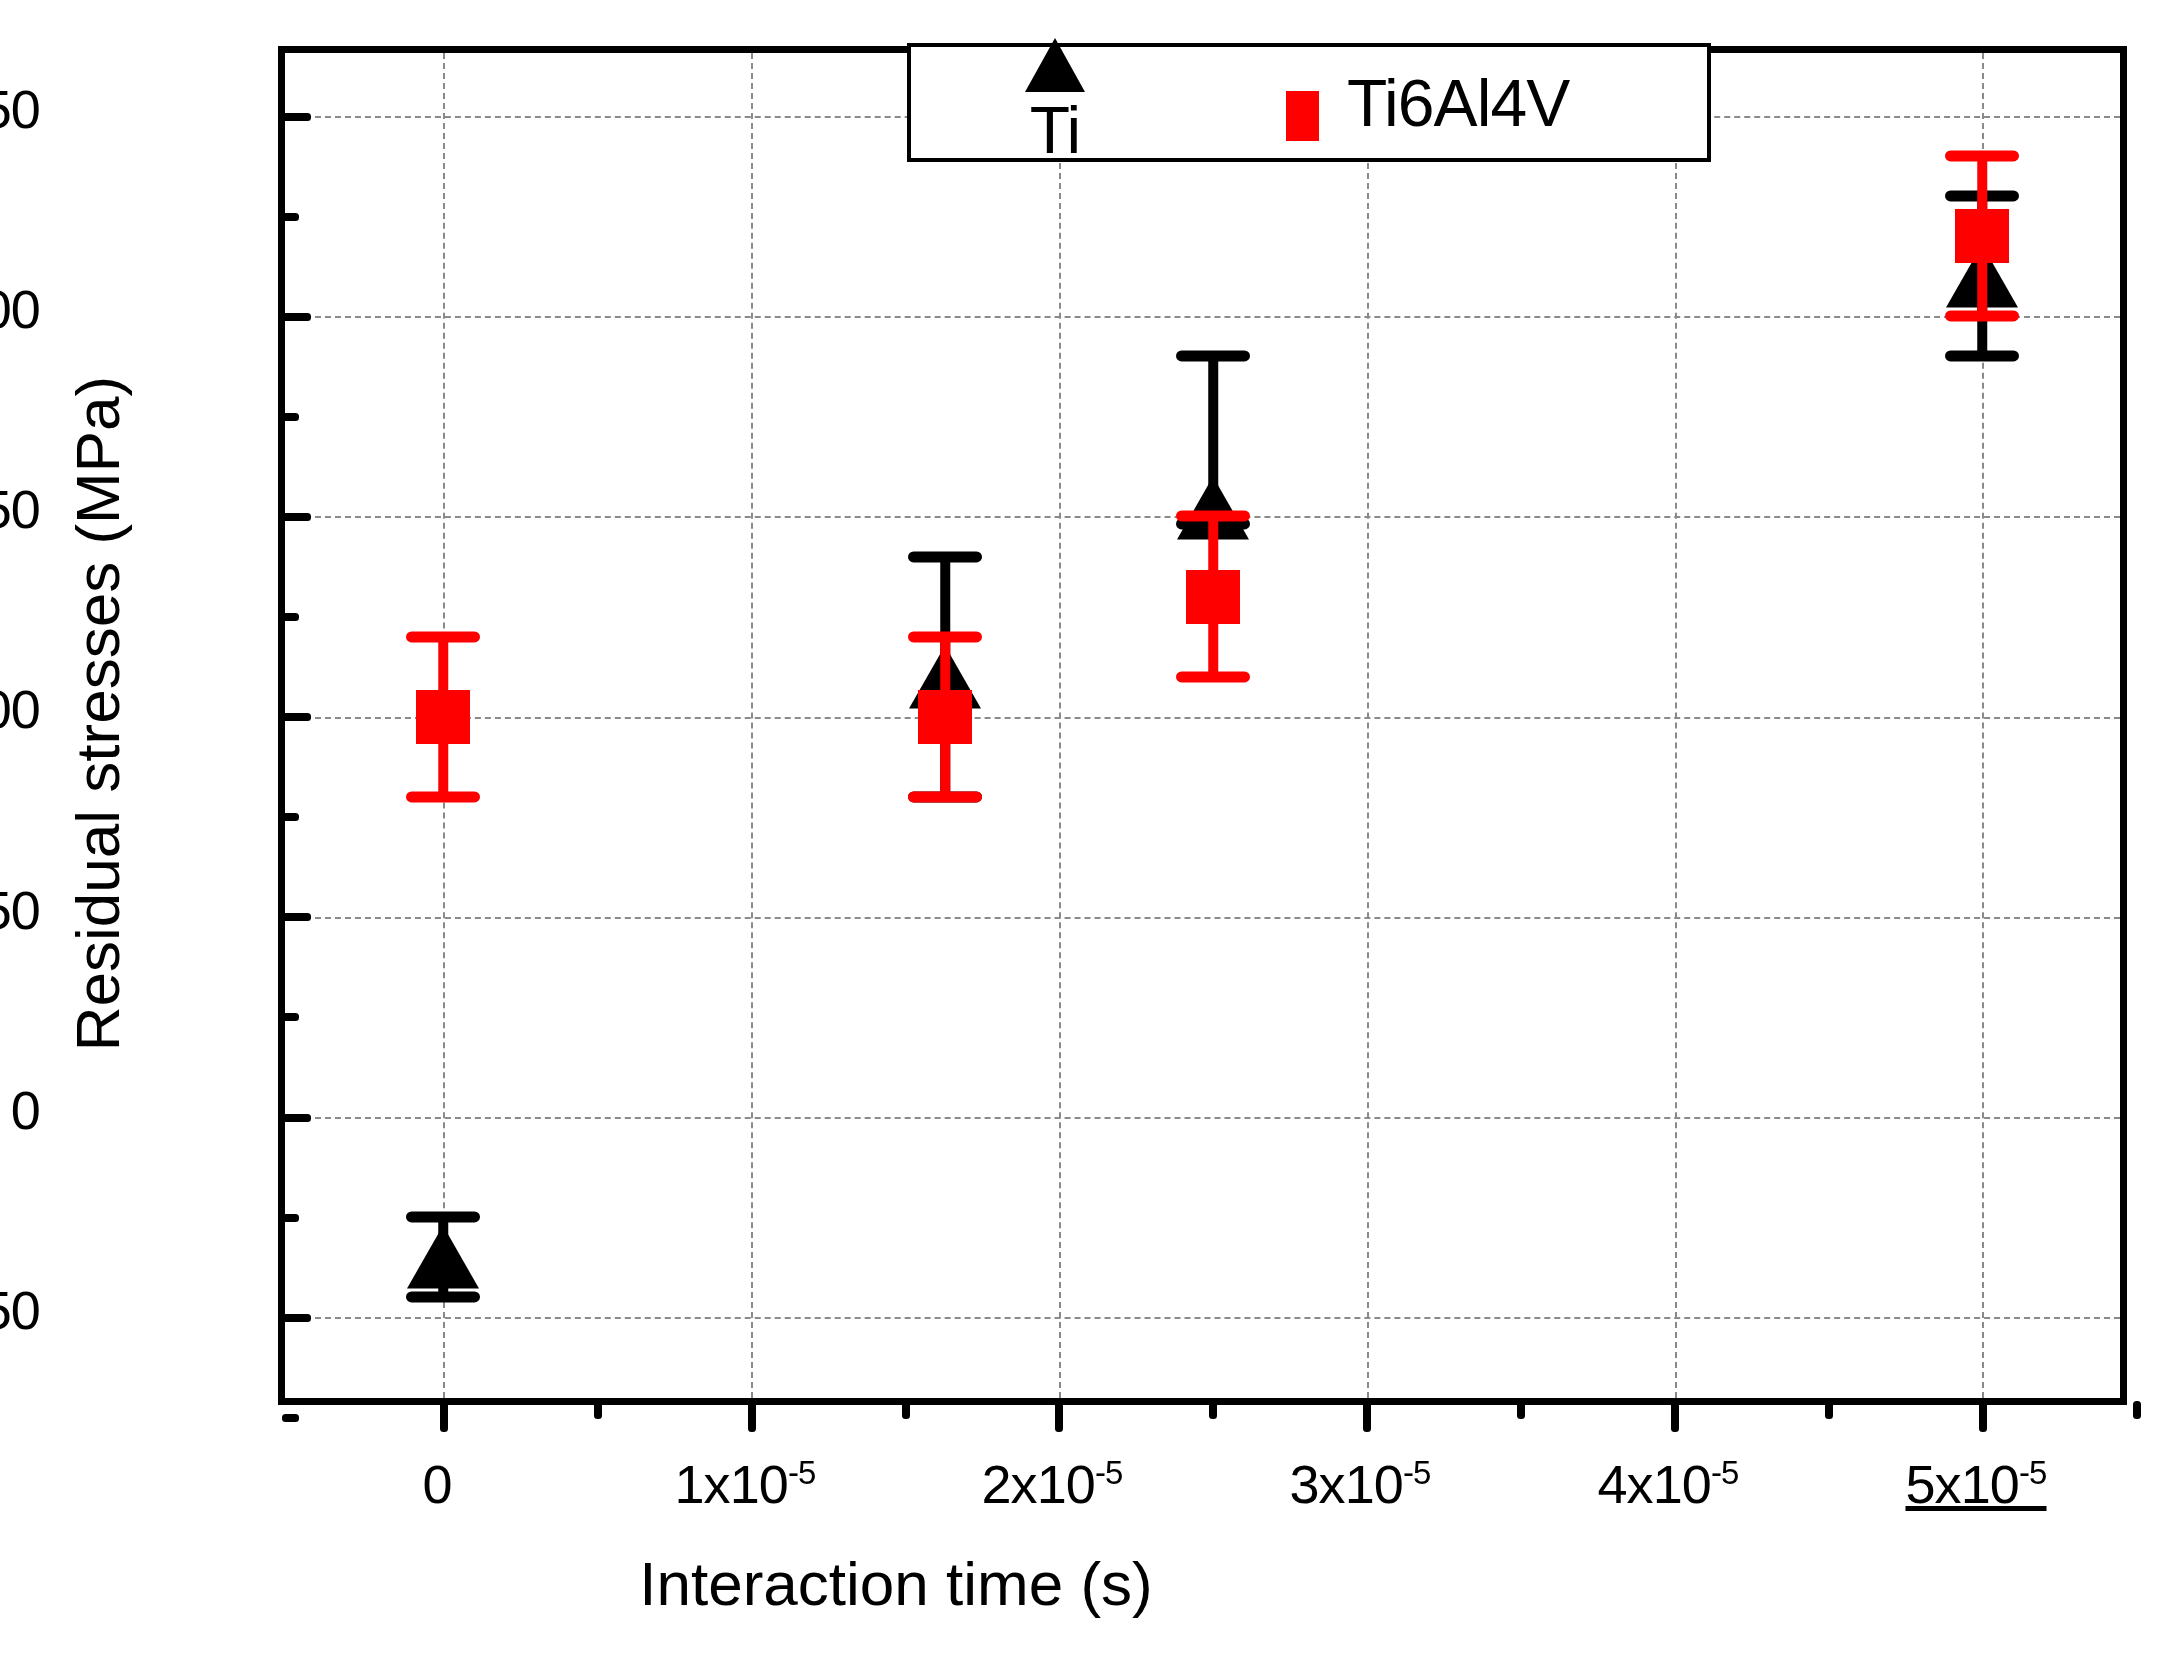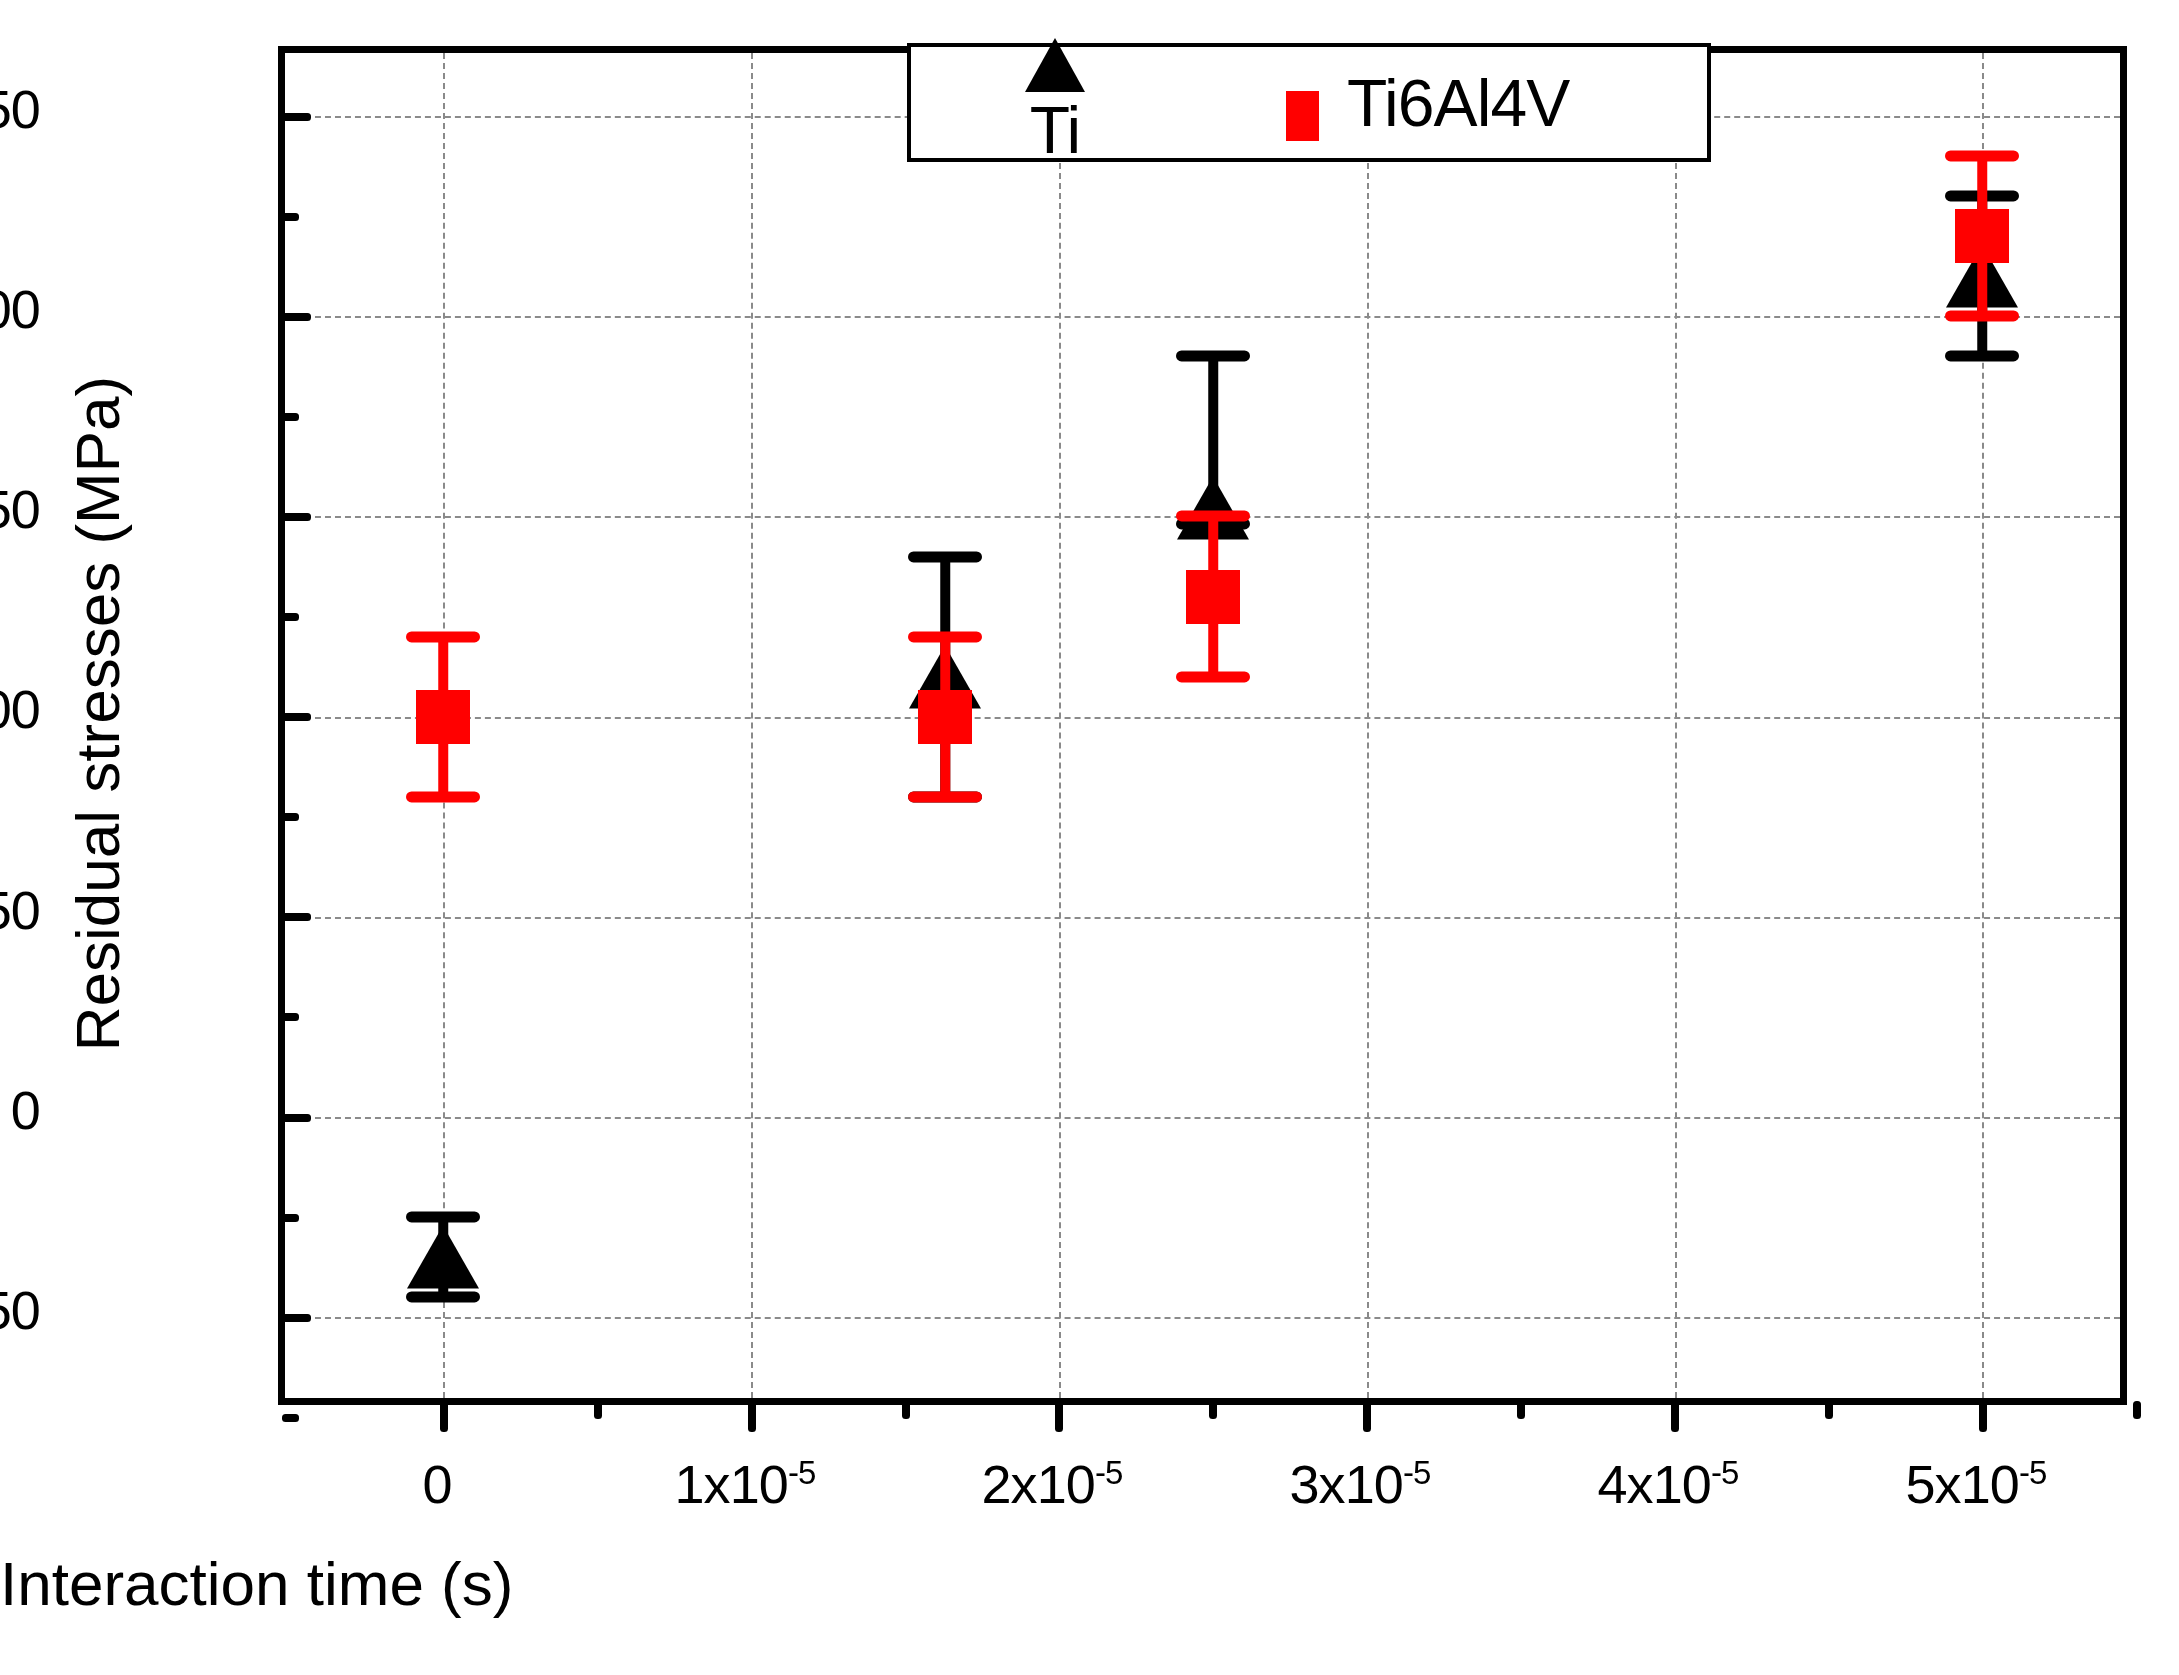--- a/index.html
+++ b/index.html
@@ -39,21 +39,21 @@
     position:absolute;top:1453px;
     font-size:54px;color:#000;white-space:nowrap;
     transform:translateX(-50%);
     letter-spacing:-0.9px;
   }
   .xlab sup{font-size:33px;vertical-align:super;letter-spacing:-0.9px;}
 
   
   #xtitle{
     position:absolute;left:0;top:1548px;width:1792px;
-    text-align:left;font-size:62px;color:#000;
+    text-align:center;font-size:62px;color:#000;
   }
   #ytitle{
     position:absolute;
     left:-508px;top:678px;
     width:1211px;text-align:center;font-size:62px;color:#000;
     transform:rotate(-90deg);
     transform-origin:center center;
   }
 
   
@@ -192,21 +192,21 @@
       <div class="ylab" style="top: 910px;">50</div>
       <div class="ylab" style="top: 1110px;">0</div>
       <div class="ylab" style="top: 1310px;">-50</div>
     </div>
   <div id="tick-labels-x">
       <div class="xlab" style="left: 437px;">0</div>
       <div class="xlab" style="left: 745px;"><span>1x10</span><sup>-5</sup></div>
       <div class="xlab" style="left: 1052px;"><span>2x10</span><sup>-5</sup></div>
       <div class="xlab" style="left: 1360px;"><span>3x10</span><sup>-5</sup></div>
       <div class="xlab" style="left: 1668px;"><span>4x10</span><sup>-5</sup></div>
-      <div class="xlab" style="left: 1976px;"><span>5x10</span><sup>-5</sup></div>
+      <div class="xlab" style="left: 1976px; text-decoration: underline;"><span>5x10</span><sup>-5</sup></div>
     </div>
 
   <div id="xtitle">Interaction time (s)</div>
   <div id="ytitle">Residual stresses (MPa)</div>
 
   <div id="legend">
       <div class="legend-entry" style="position: absolute; left: 99px; top: 50%; transform: translateY(-50%); flex-direction: column;">
         <span class="legend-sym">
           <span class="leg-tri"></span>
         </span>

